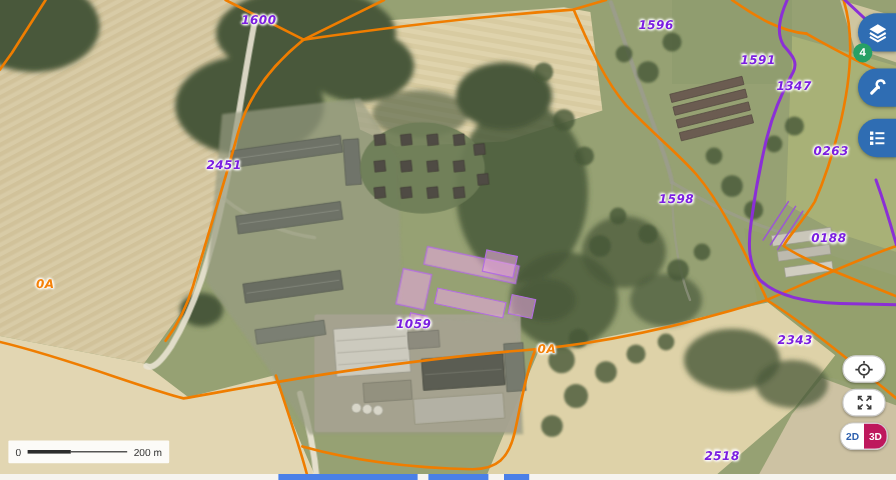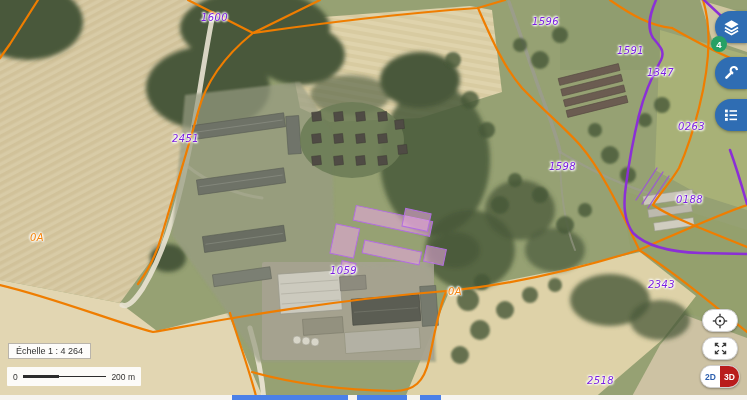--- a/index.html
+++ b/index.html
@@ -4,52 +4,52 @@
 <style>
   html,body{margin:0;padding:0;background:#fff;}
   #viewport{
     position:relative;width:747px;height:400px;overflow:hidden;
     font-family:"Liberation Sans",sans-serif;background:#96a173;
   }
   #map-base{position:absolute;left:0;top:0;}
   
   .plabel,.slabel{
     position:absolute;font-family:"DejaVu Sans",sans-serif;
-    font-style:italic;font-weight:normal;font-size:10px;letter-spacing:.4px;
+    font-style:italic;font-weight:bold;font-size:10px;letter-spacing:.4px;
     text-shadow:0 0 2px #fff,0 0 2px #fff,0 0 3px #ffffffcc,1px 1px 2px #fff,-1px -1px 2px #fff;
     white-space:nowrap;user-select:none;
   }
   .plabel{color:#7b1fe0;}
   .slabel{color:#f5820a;}
   
   #right-toolbar{position:absolute;right:0;top:11px;display:flex;flex-direction:column;}
   .btn-blue{
     width:32px;height:32px;background:#2f6db3;border-radius:16px 0 0 16px;
     display:flex;align-items:center;justify-content:center;position:relative;
     box-shadow:0 1px 3px rgba(0,0,0,.35);cursor:pointer;
   }
   .btn-blue + .btn-blue{margin-top:14px;}
   .btn-blue:nth-child(3){margin-top:10px;}
   .badge{
     position:absolute;left:-4px;bottom:-9px;width:16px;height:16px;border-radius:50%;
     background:#27a065;color:#fff;font-size:9.5px;font-weight:bold;
     display:flex;align-items:center;justify-content:center;
   }
   
-  #map-controls{position:absolute;right:7px;top:309px;display:flex;flex-direction:column;gap:5px;align-items:center;}
+  #map-controls{position:absolute;right:7px;top:296px;display:flex;flex-direction:column;gap:5px;align-items:center;}
   .pill{
     width:34px;height:21px;border-radius:11px;background:#fff;border:1px solid #cfcfcf;
     box-shadow:0 1px 2px rgba(0,0,0,.3);display:flex;align-items:center;justify-content:center;cursor:pointer;
   }
   #view-toggle{width:38px;height:21px;border-radius:11px;overflow:hidden;display:flex;
     box-shadow:0 1px 2px rgba(0,0,0,.3);border:1px solid #cfcfcf;background:#fff;cursor:pointer;}
   #view-toggle .half{width:19px;display:flex;align-items:center;justify-content:center;
     font-size:8.5px;font-weight:bold;}
   #view-toggle .d2{color:#2c5fae;background:#fff;}
-  #view-toggle .d3{color:#fff;background:#b91c1c;}
+  #view-toggle .d3{color:#fff;background:#be185d;}
   
   #scale-ratio{
     position:absolute;left:8px;top:343px;background:rgba(255,255,255,.93);
     border:1px solid #b9b4ab;padding:2px 7px;font-size:9px;color:#333;white-space:nowrap;
   }
   #scale-bar{
     position:absolute;left:7px;top:367px;width:134px;height:19px;background:rgba(255,255,255,.9);
     display:flex;align-items:center;padding:0 6px;box-sizing:border-box;gap:5px;
     font-size:8.5px;color:#333;border-radius:1px;
   }
@@ -350,21 +350,20 @@
           <path d="M9.7,9.7 L13.4,13.4 M13.4,10.4 L13.4,13.4 L10.4,13.4"></path>
         </svg>
       </span>
     </div>
     <div id="view-toggle">
       <span class="half d2">2D</span>
       <span class="half d3">3D</span>
     </div>
   </div>
 
-  <div id="scale-ratio">Échelle 1 : 4 264</div>
   <div id="scale-bar">
     <span>0</span>
     <span class="bar">
         <span class="thick"></span>
         <span class="thin"></span>
       </span>
     <span>200 m</span>
   </div>
 
   <div id="bottom-strip">

